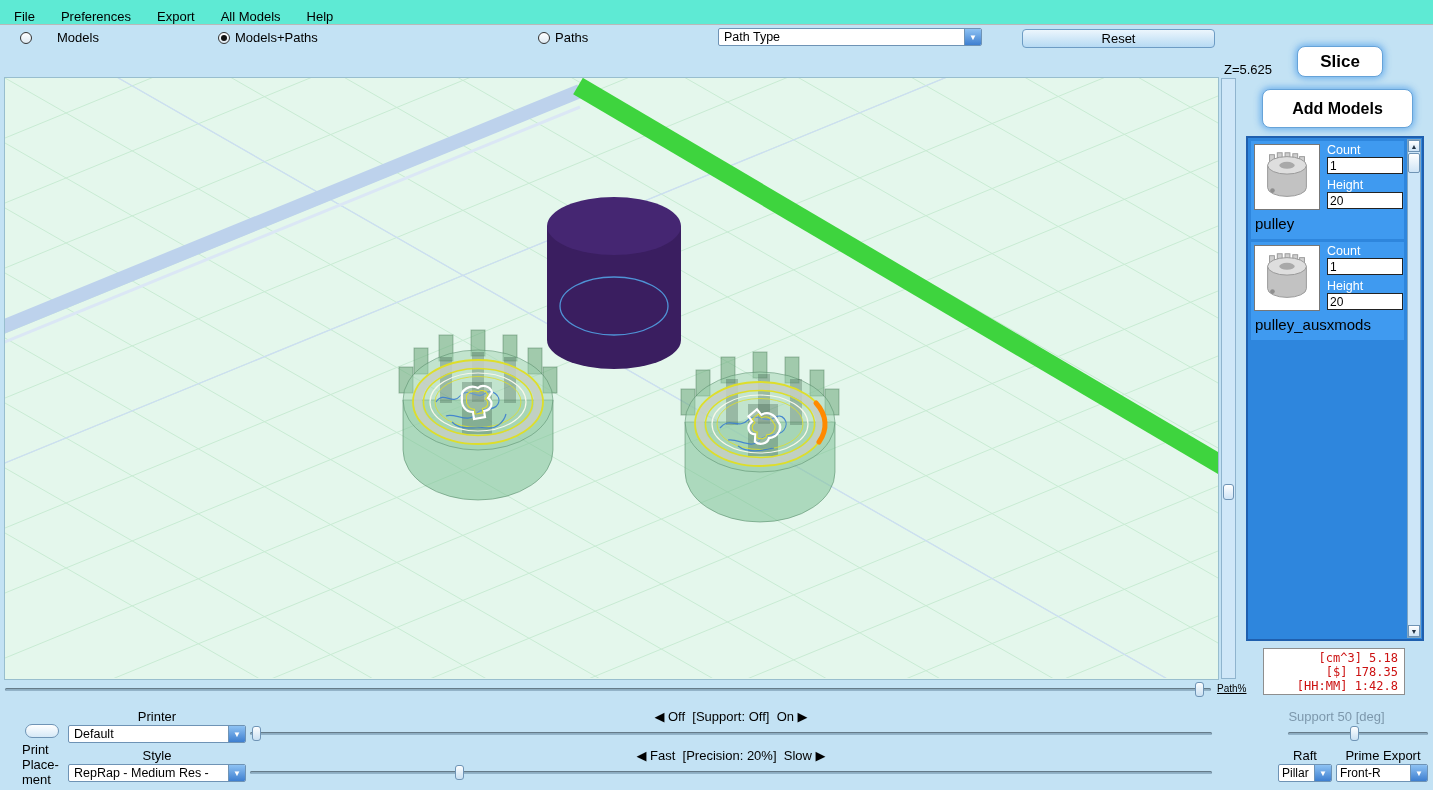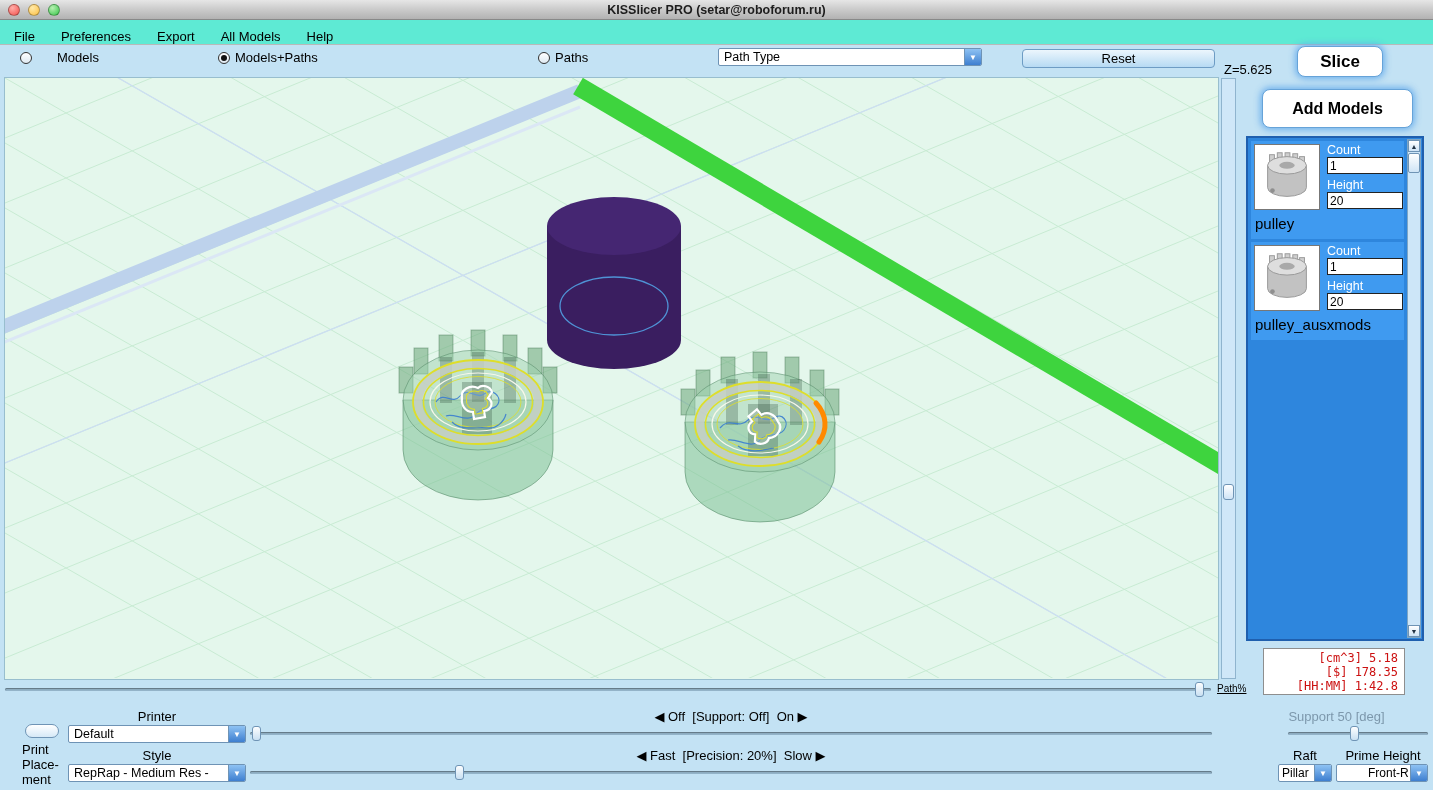--- a/index.html
+++ b/index.html
@@ -65,26 +65,20 @@
   .bottom{position:absolute;left:0;top:700px;width:1433px;height:90px;font-size:13px;}
   .lbl{position:absolute;white-space:pre;}
   .pp-btn{position:absolute;left:25px;top:24px;width:34px;height:14px;border:1px solid #6f94b5;border-radius:7px;background:linear-gradient(#ffffff,#d6e9f7);box-sizing:border-box;}
   .dim{color:#7d98ac;}
 </style>
 </head>
 <body>
 
 <div class="window">
 
-  <div class="titlebar">
-    <span class="tl red"></span>
-    <span class="tl yellow"></span>
-    <span class="tl green"></span>
-    <div class="title">KISSlicer PRO (setar@roboforum.ru)</div>
-  </div>
 
   <div class="menubar">
     <span class="menu-item">File</span>
     <span class="menu-item">Preferences</span>
     <span class="menu-item">Export</span>
     <span class="menu-item">All Models</span>
     <span class="menu-item">Help</span>
   </div>
 
   <div class="toolbar">
@@ -308,20 +302,20 @@
       <div class="trk"></div>
       <div class="th" style="left:62px;"></div>
     </div>
 
     <div class="lbl" style="left:1278px;top:48px;width:54px;text-align:center;">Raft</div>
     <div class="combo" style="left:1278px;top:64px;width:54px;font-size:12px;">
       <span class="txt" style="padding-left:3px;">Pillar</span>
       <span class="arrow">▼</span>
     </div>
 
-    <div class="lbl" style="left:1336px;top:48px;width:94px;text-align:center;">Prime Height</div>
+    <div class="lbl" style="left:1336px;top:48px;width:94px;text-align:center;">Prime Export</div>
     <div class="combo" style="left:1336px;top:64px;width:92px;font-size:12px;">
-      <span class="txt" style="padding-left:3px;margin-left:28px;">Front-R</span>
+      <span class="txt" style="padding-left:3px;">Front-R</span>
       <span class="arrow">▼</span>
     </div>
   </div>
 
 </div>
 
 </body></html>

